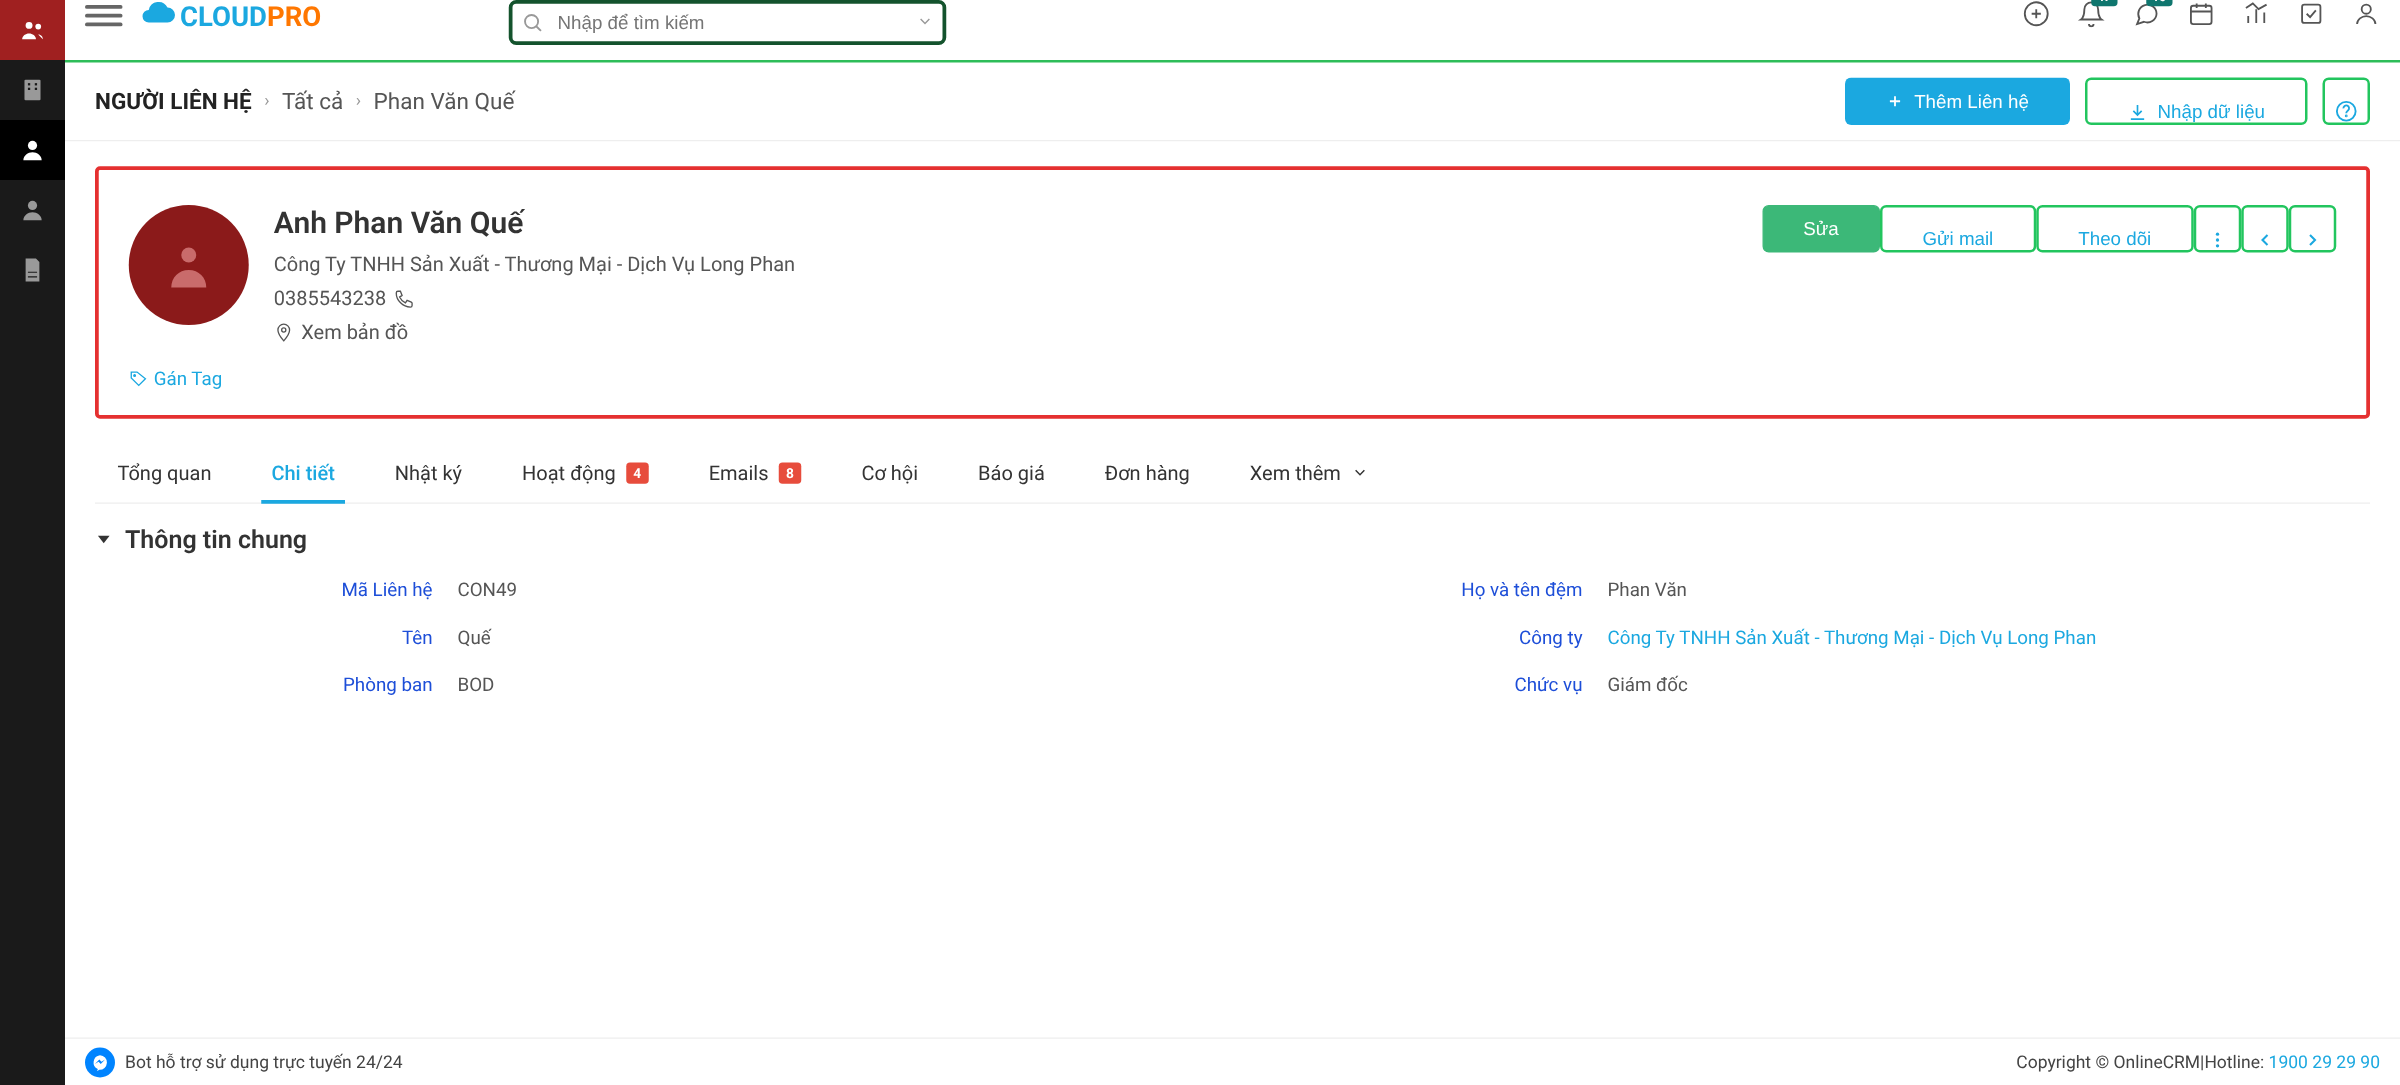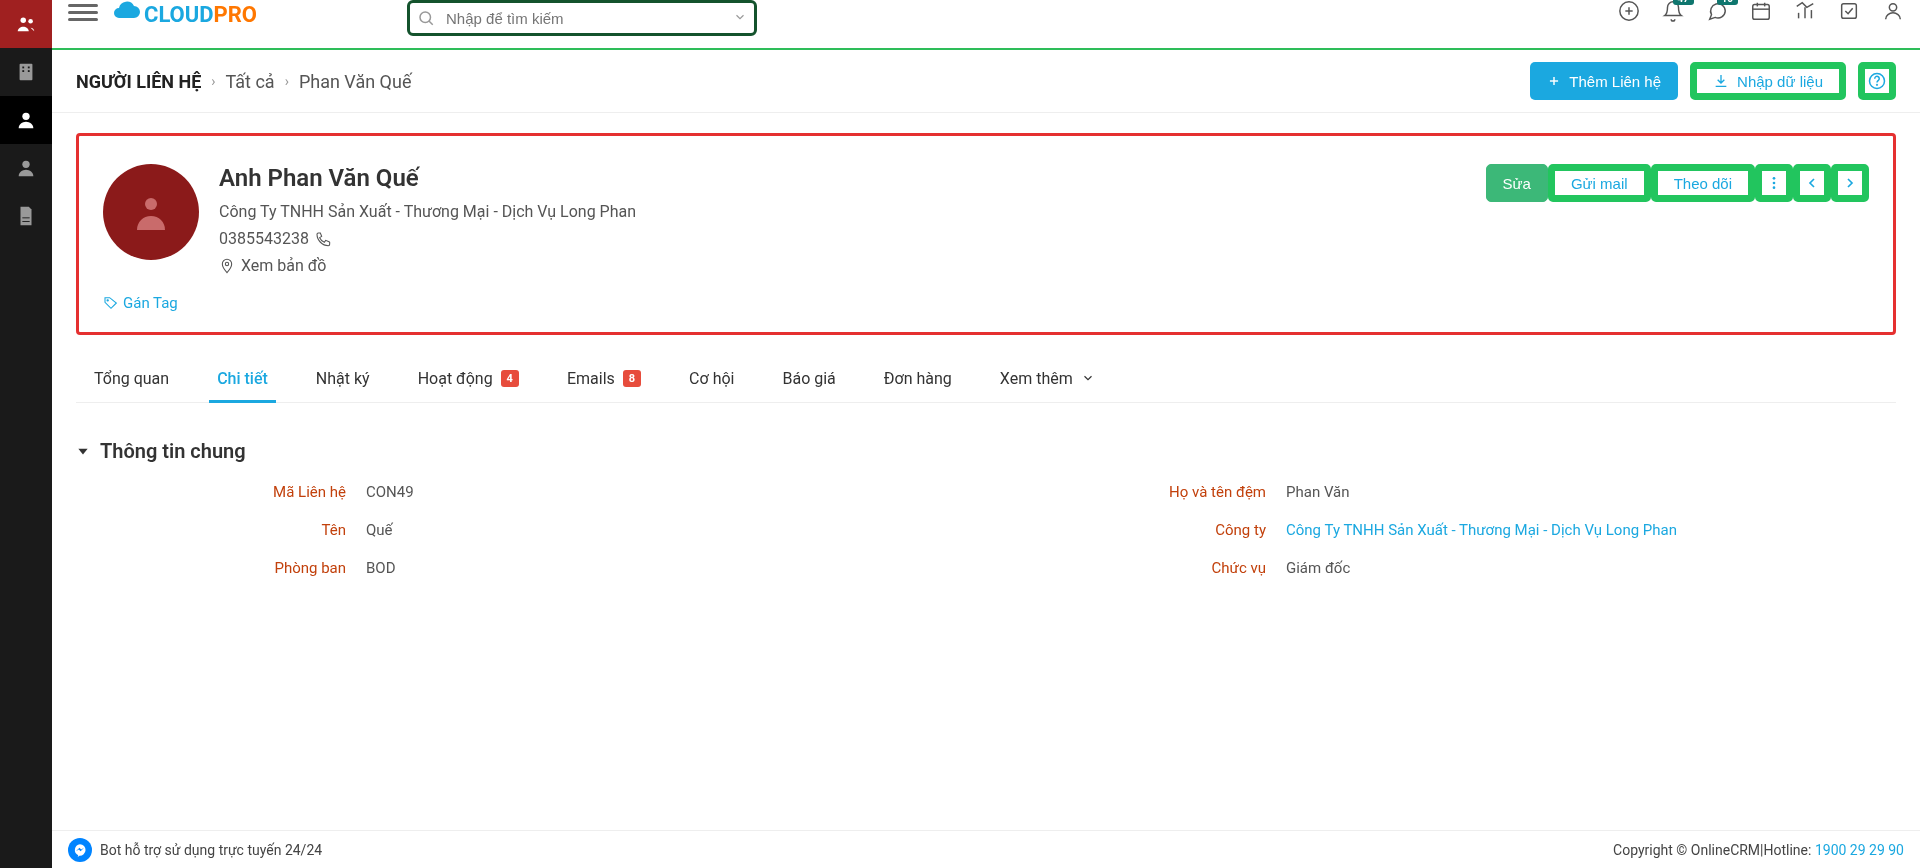--- a/index.html
+++ b/index.html
@@ -28,51 +28,51 @@
     .top-icon { position: relative; color: #555; cursor: pointer; }
     .top-icon svg { width: 22px; height: 22px; stroke: currentColor; fill: none; stroke-width: 1.6; }
     .badge { position: absolute; top: -8px; right: -10px; background: #0f766e; color: #fff; font-size: 10px; font-weight: bold; padding: 1px 5px; border-radius: 3px; min-width: 18px; text-align: center; }
     
     .sub-header { display: flex; align-items: center; padding: 12px 24px; border-bottom: 1px solid #eee; gap: 10px; }
     .breadcrumb { display: flex; align-items: center; gap: 10px; font-size: 18px; color: #555; }
     .breadcrumb-title { font-weight: 700; color: #222; }
     .breadcrumb-sep { color: #999; font-size: 14px; }
     .breadcrumb-link { color: #555; cursor: pointer; }
     .sub-header-right { margin-left: auto; display: flex; gap: 12px; align-items: center; }
-    .btn { height: 38px; padding: 0 16px; border-radius: 5px; font-size: 15px; display: flex; align-items: center; gap: 8px; cursor: pointer; border: 1px solid transparent; }
+    .btn { height: 38px; padding: 0 32px; border-radius: 5px; font-size: 15px; display: flex; align-items: center; gap: 8px; cursor: pointer; border: 1px solid transparent; }
     .btn-primary { background: #1ba8e0; color: #fff; }
-    .btn-outline { background: #fff; border: 7px solid #22c55e; color: #1ba8e0; }
+    .btn-outline { background: #fff; border: 2px solid #22c55e; color: #1ba8e0; align-items: flex-end; }
     .btn-icon-only { width: 38px; padding: 0; justify-content: center; }
     
     .content { flex: 1; overflow-y: auto; padding: 20px 24px; }
     
     .profile-card { border: 3px solid #e53030; border-radius: 4px; padding: 28px 24px 20px; margin-bottom: 20px; position: relative; }
     .profile-row { display: flex; gap: 20px; }
     .avatar { width: 96px; height: 96px; border-radius: 50%; background: #8b1a1a; display: flex; align-items: center; justify-content: center; flex-shrink: 0; }
     .avatar svg { width: 48px; height: 48px; fill: #c96b6b; }
     .profile-info { flex: 1; }
     .profile-name { font-size: 24px; font-weight: 600; color: #333; margin-bottom: 6px; }
     .profile-line { font-size: 16px; color: #555; line-height: 1.7; display: flex; align-items: center; gap: 6px; }
     .profile-link { color: #555; cursor: pointer; }
     .inline-icon { width: 16px; height: 16px; stroke: currentColor; fill: none; stroke-width: 1.6; }
     .profile-actions { display: flex; position: absolute; right: 24px; top: 28px; }
     .btn-green { background: #3cb878; color: #fff; border: 1px solid #3cb878; }
     .tag-link { color: #1ba8e0; font-size: 15px; cursor: pointer; margin-top: 14px; display: flex; align-items: center; gap: 4px; }
     
-    .tabs { display: flex; gap: 32px; border-bottom: 1px solid #eee; margin-bottom: 36px; padding: 0 10px; }
+    .tabs { display: flex; gap: 32px; border-bottom: 1px solid #eee; margin-bottom: 16px; padding: 0 10px; }
     .tab { padding: 14px 8px; font-size: 16px; color: #333; cursor: pointer; position: relative; display: flex; align-items: center; gap: 8px; }
     .tab.active { color: #1ba8e0; font-weight: 500; }
     .tab.active::after { content: ''; position: absolute; bottom: -1px; left: 0; right: 0; height: 3px; background: #1ba8e0; }
     .tab-badge { background: #e74c3c; color: #fff; font-size: 11px; padding: 2px 6px; border-radius: 3px; font-weight: bold; }
     
     .section-header { display: flex; align-items: center; gap: 10px; font-size: 20px; font-weight: 600; color: #333; margin-bottom: 20px; cursor: pointer; }
     
     .info-grid { display: grid; grid-template-columns: 1fr 1fr; column-gap: 40px; row-gap: 20px; padding: 0 10px; }
     .info-row { display: flex; }
-    .info-label { width: 280px; text-align: right; padding-right: 20px; color: #c2410c; font-size: 15px; }
+    .info-label { width: 280px; text-align: right; padding-right: 20px; color: #1d4ed8; font-size: 15px; }
     .info-value { flex: 1; color: #555; font-size: 15px; }
     .info-value.link { color: #1ba8e0; cursor: pointer; }
     
     .footer { height: 38px; display: flex; align-items: center; padding: 0 16px; border-top: 1px solid #eee; font-size: 14px; color: #444; }
     .footer-left { display: flex; align-items: center; gap: 8px; }
     .messenger-icon { width: 24px; height: 24px; background: #0084ff; border-radius: 50%; display: flex; align-items: center; justify-content: center; }
     .messenger-icon svg { width: 14px; height: 14px; fill: #fff; }
     .footer-right { margin-left: auto; }
     .footer-link { color: #1ba8e0; }
   </style>

